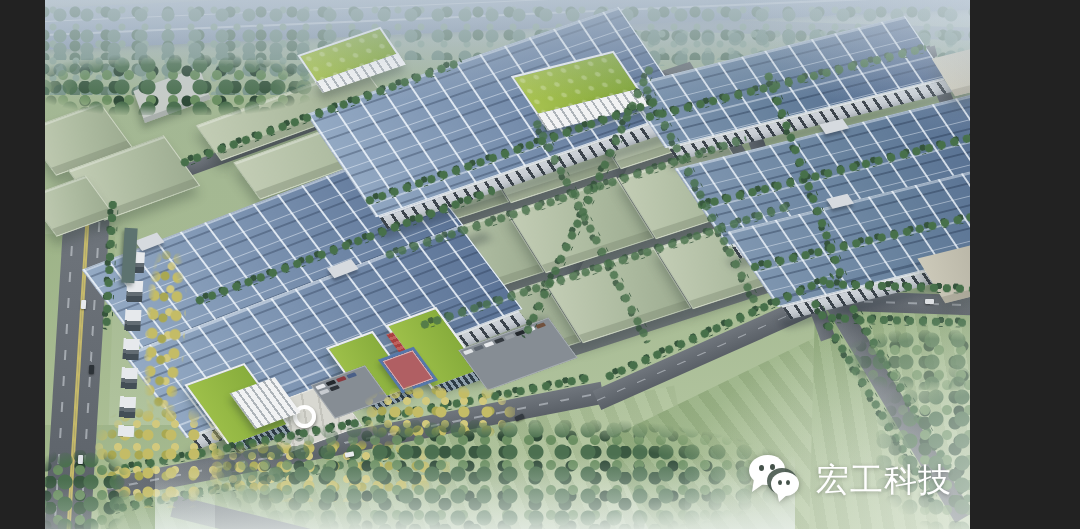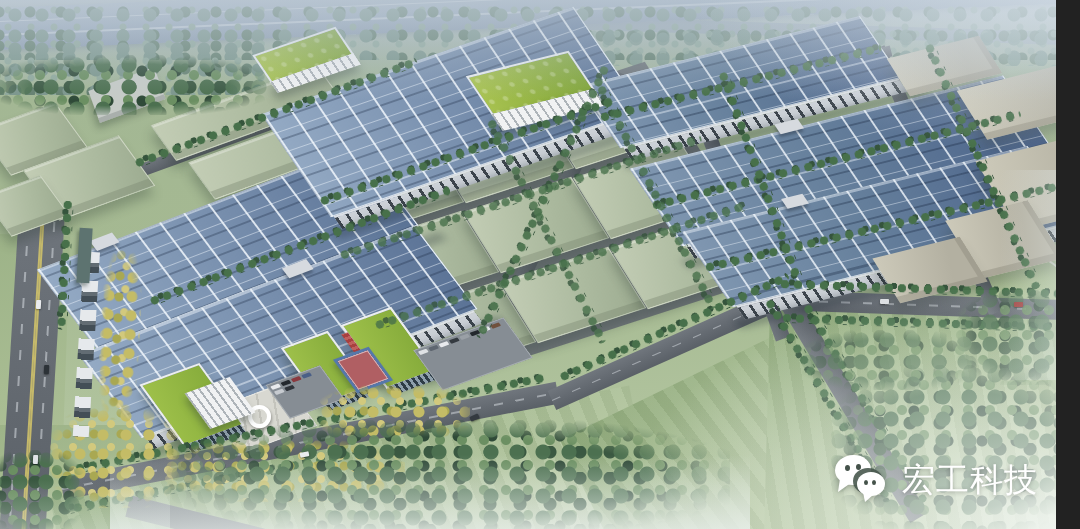--- a/index.html
+++ b/index.html
@@ -1,17 +1,17 @@
 <!DOCTYPE html>
 <html style="--haze: #b7c2ca; --highway: #9aa9bc; --tree_teal: #7b968c; --tree_teal2: #64806f; --grass_light: #a5b991; --grass_mist: #ccd8c0; --road: #5a6067; --lane_yellow: #d6c76a; --roof_hi: #94aac4; --roof_lo: #5b7396; --skylight: rgba(240,246,252,0.85); --wall_light: #ccd1d7; --window_dark: #3d454d; --sage_hi: #c3cdb5; --sage_lo: #9cab90; --tree_green: #47704a; --tree_dark: #35543c; --tree_yellow: #c4bc66; --green_roof_hi: #a9c351; --green_roof_lo: #7fa437; --plaza: #d8d8d1; --beige_hi: #cdcaba; --beige_lo: #b3b0a1; --court_red: #b05f63; --court_blue: #5578aa; --white: #ffffff;"><head>
 <meta charset="utf-8">
 <style>
   html,body{margin:0;padding:0;background:#222;}
-  .scene{position:relative;width:1056px;height:529px;overflow:hidden;
-         background:#a8b9a0;font-family:"DejaVu Sans","Liberation Sans",sans-serif;}
+  .scene{position:relative;width:925px;height:529px;overflow:hidden;
+         background:#a8b9a0;font-family:"DejaVu Sans","Liberation Sans",sans-serif;margin-left:45px;}
   .e{position:absolute;}
   .bg{inset:0;background:linear-gradient(180deg,#b7c2ca 0px,#a3b4a8 45px,#a3b794 100px,#a5b991 260px,#afc29c 400px,#bccbaa 529px);}
   .hwy{background:linear-gradient(180deg,#aab7c6,#97a7ba 60%,#8d9db0);box-shadow:0 2px 5px rgba(120,135,150,.5);}
   .hwy i{position:absolute;left:0;right:0;height:1.5px;background:rgba(255,255,255,.38);}
   .roadside{background:#93a1b0;opacity:.7;border-radius:3px;}
   .tband{background-image:
      radial-gradient(circle at 8px 9px,var(--tree_teal,#7b968c) 0 6px,transparent 7px),
      radial-gradient(circle at 19px 6px,var(--tree_teal2,#64806f) 0 5px,transparent 6px),
      radial-gradient(circle at 5px 4px,#8fa89b 0 3px,transparent 4px);
      background-size:27px 21px,31px 23px,23px 17px;filter:blur(.7px);}

